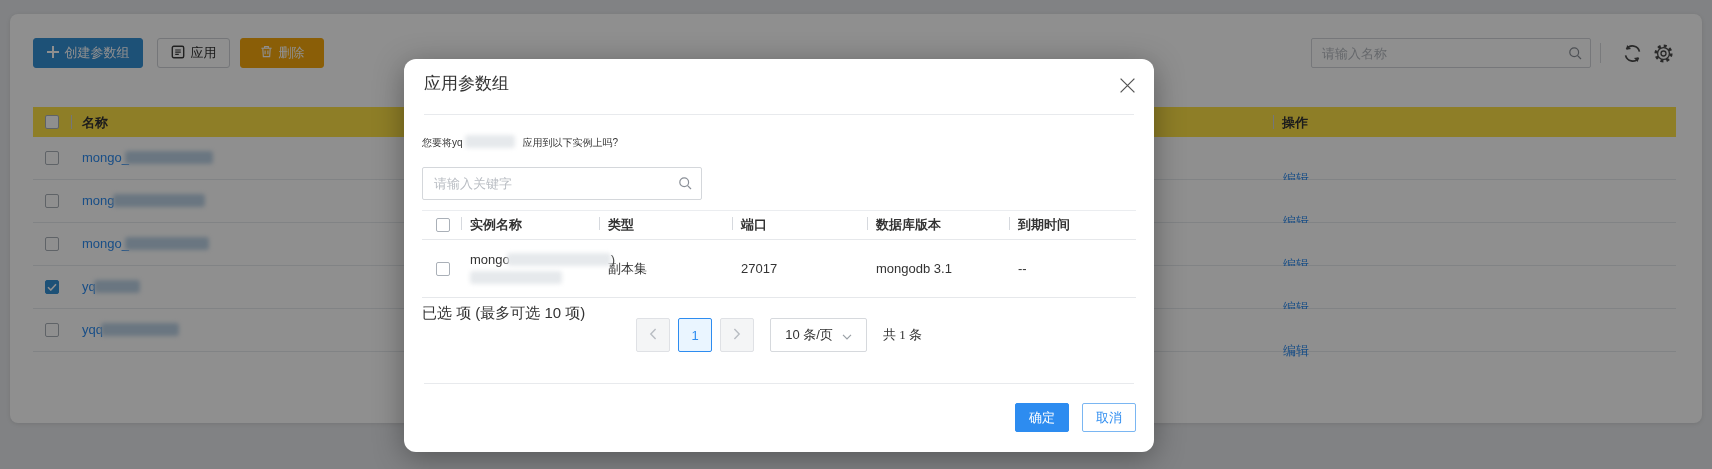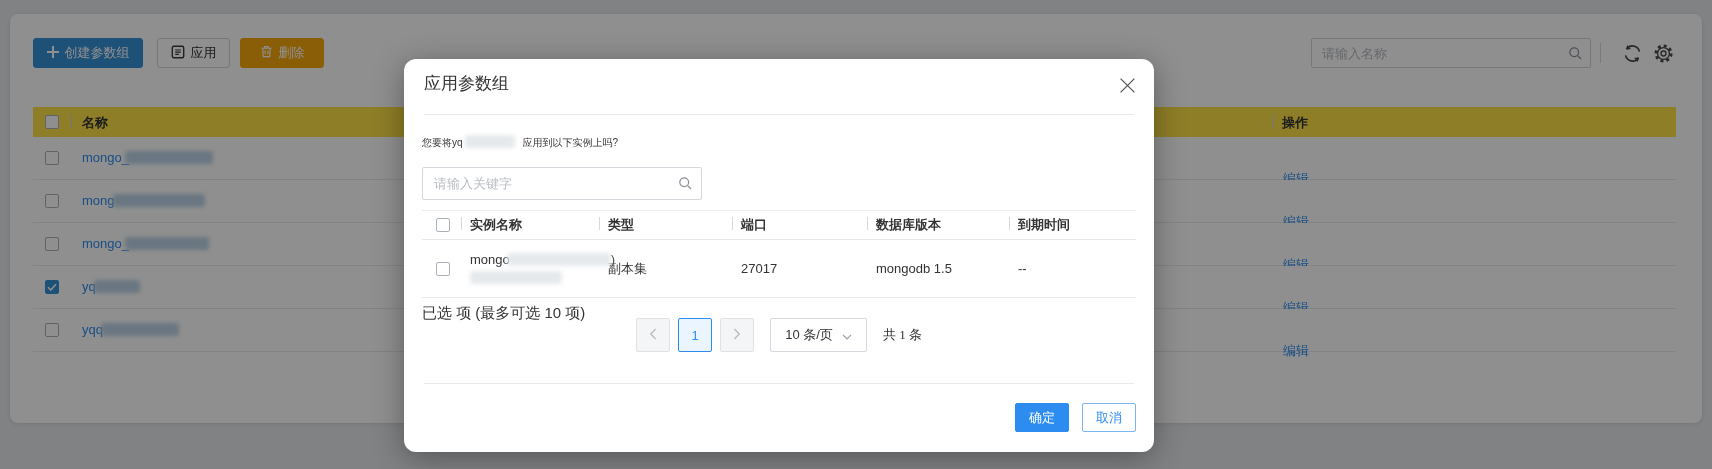--- a/index.html
+++ b/index.html
@@ -251,21 +251,21 @@
         <span class="cell">到期时间</span>
       </div>
       <div class="m-grid m-body-row">
         <span class="m-cb"></span>
         <span class="cell m-name">
           <div class="l1"><span>mongo</span><span class="smudge light" style="width:104px;margin-left:-3px"></span><span>)</span></div>
           <div class="l2"><span class="smudge light" style="width:92px"></span></div>
         </span>
         <span class="cell">副本集</span>
         <span class="cell">27017</span>
-        <span class="cell">mongodb 1.5</span>
+        <span class="cell">mongodb 3.1</span>
         <span class="cell">--</span>
       </div>
     </div>
 
     <div class="m-note">已选 项 (最多可选 10 项)</div>
 
     <div class="m-pager">
       <div class="pg-btn">
         <span>
           <svg viewBox="0 0 8 12" width="8" height="12">

